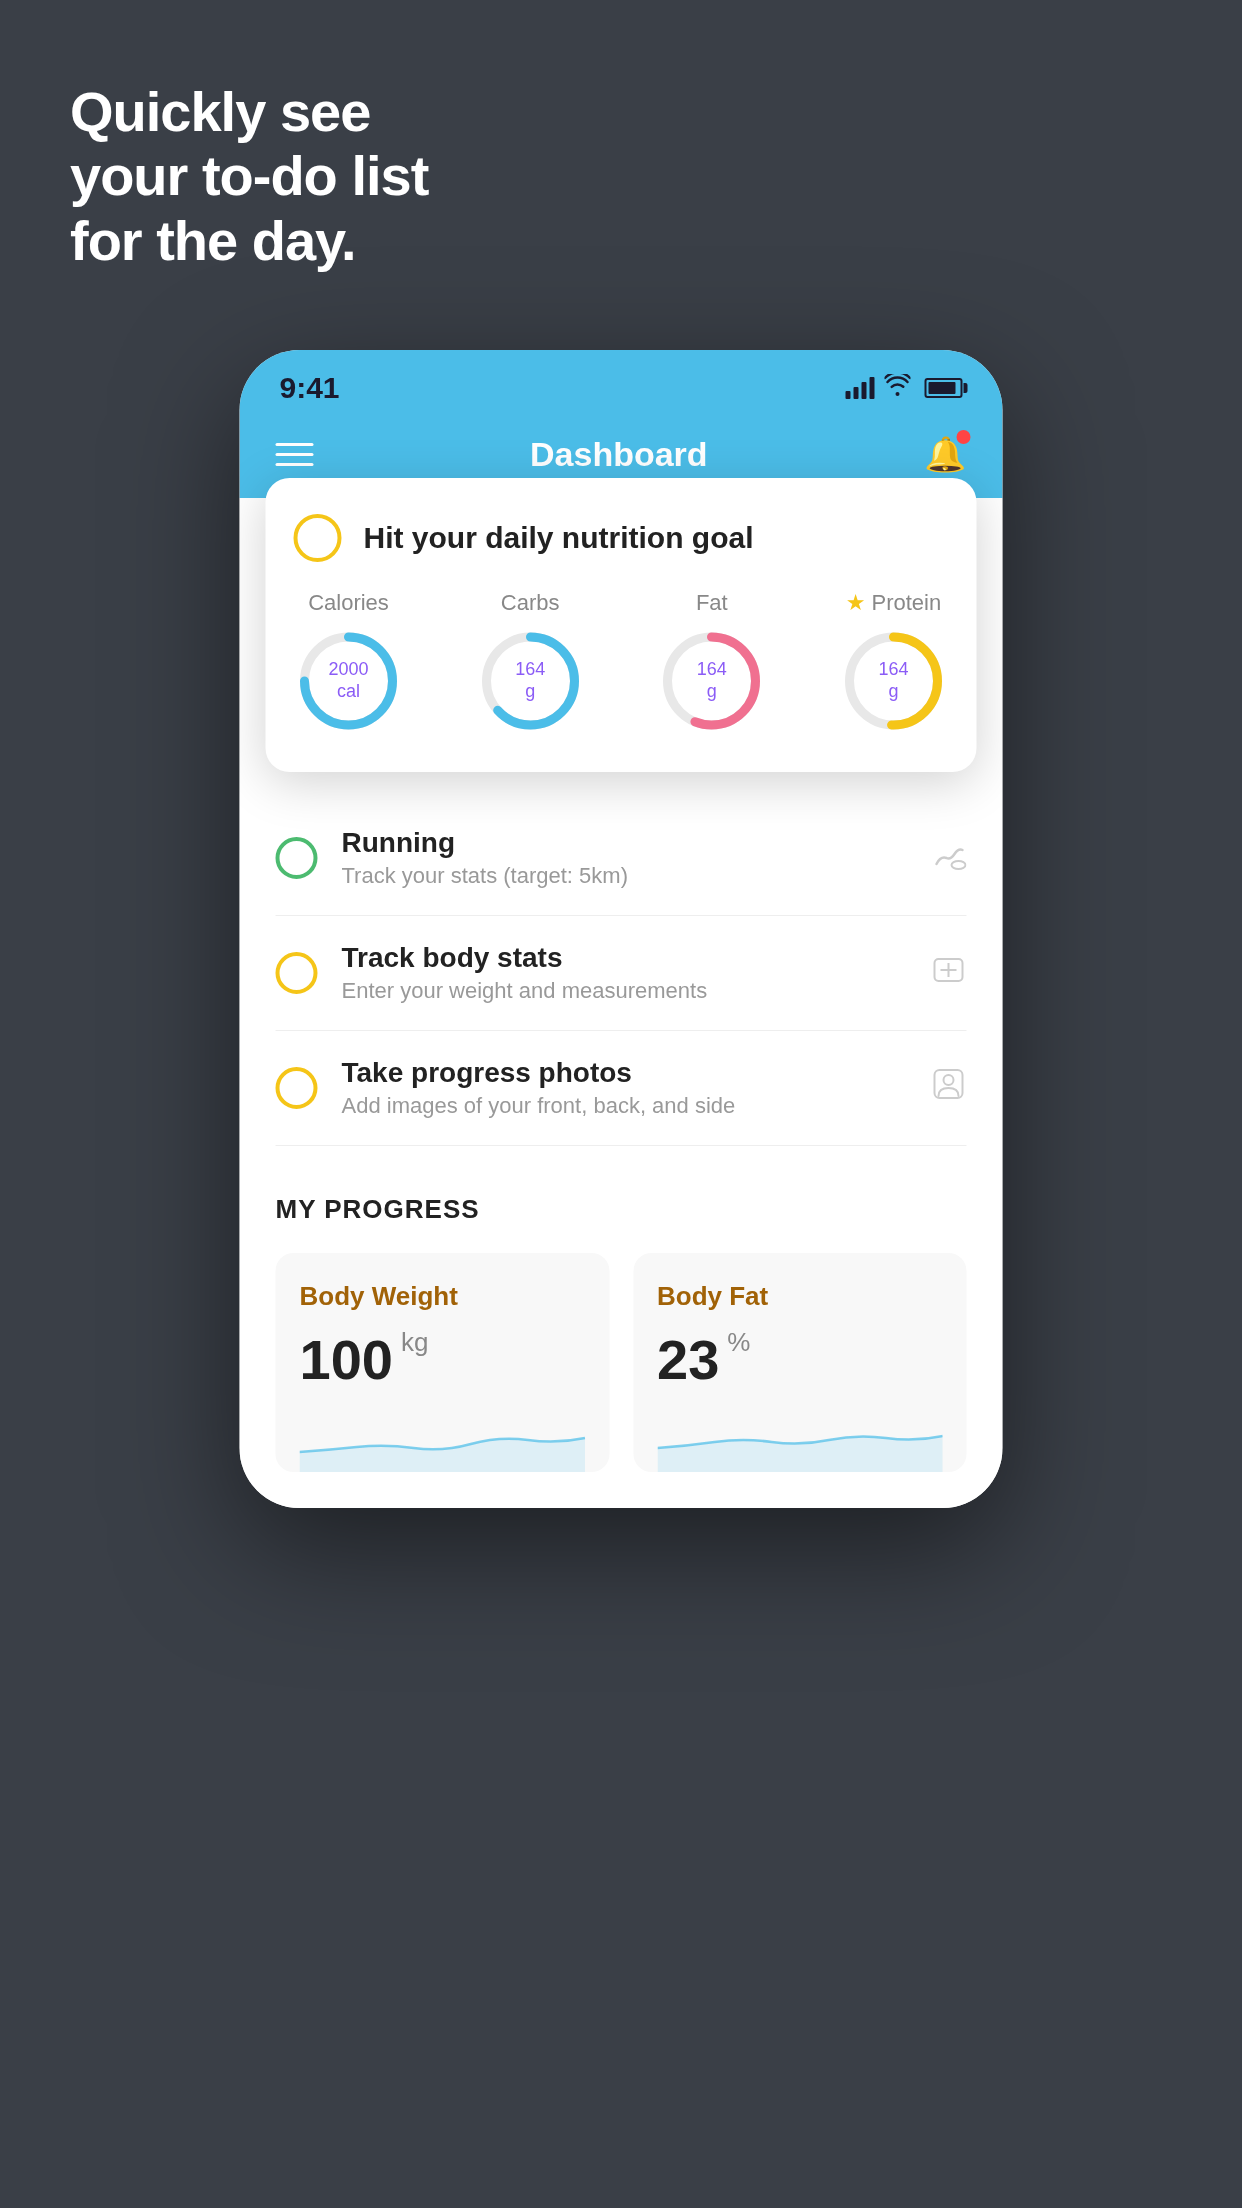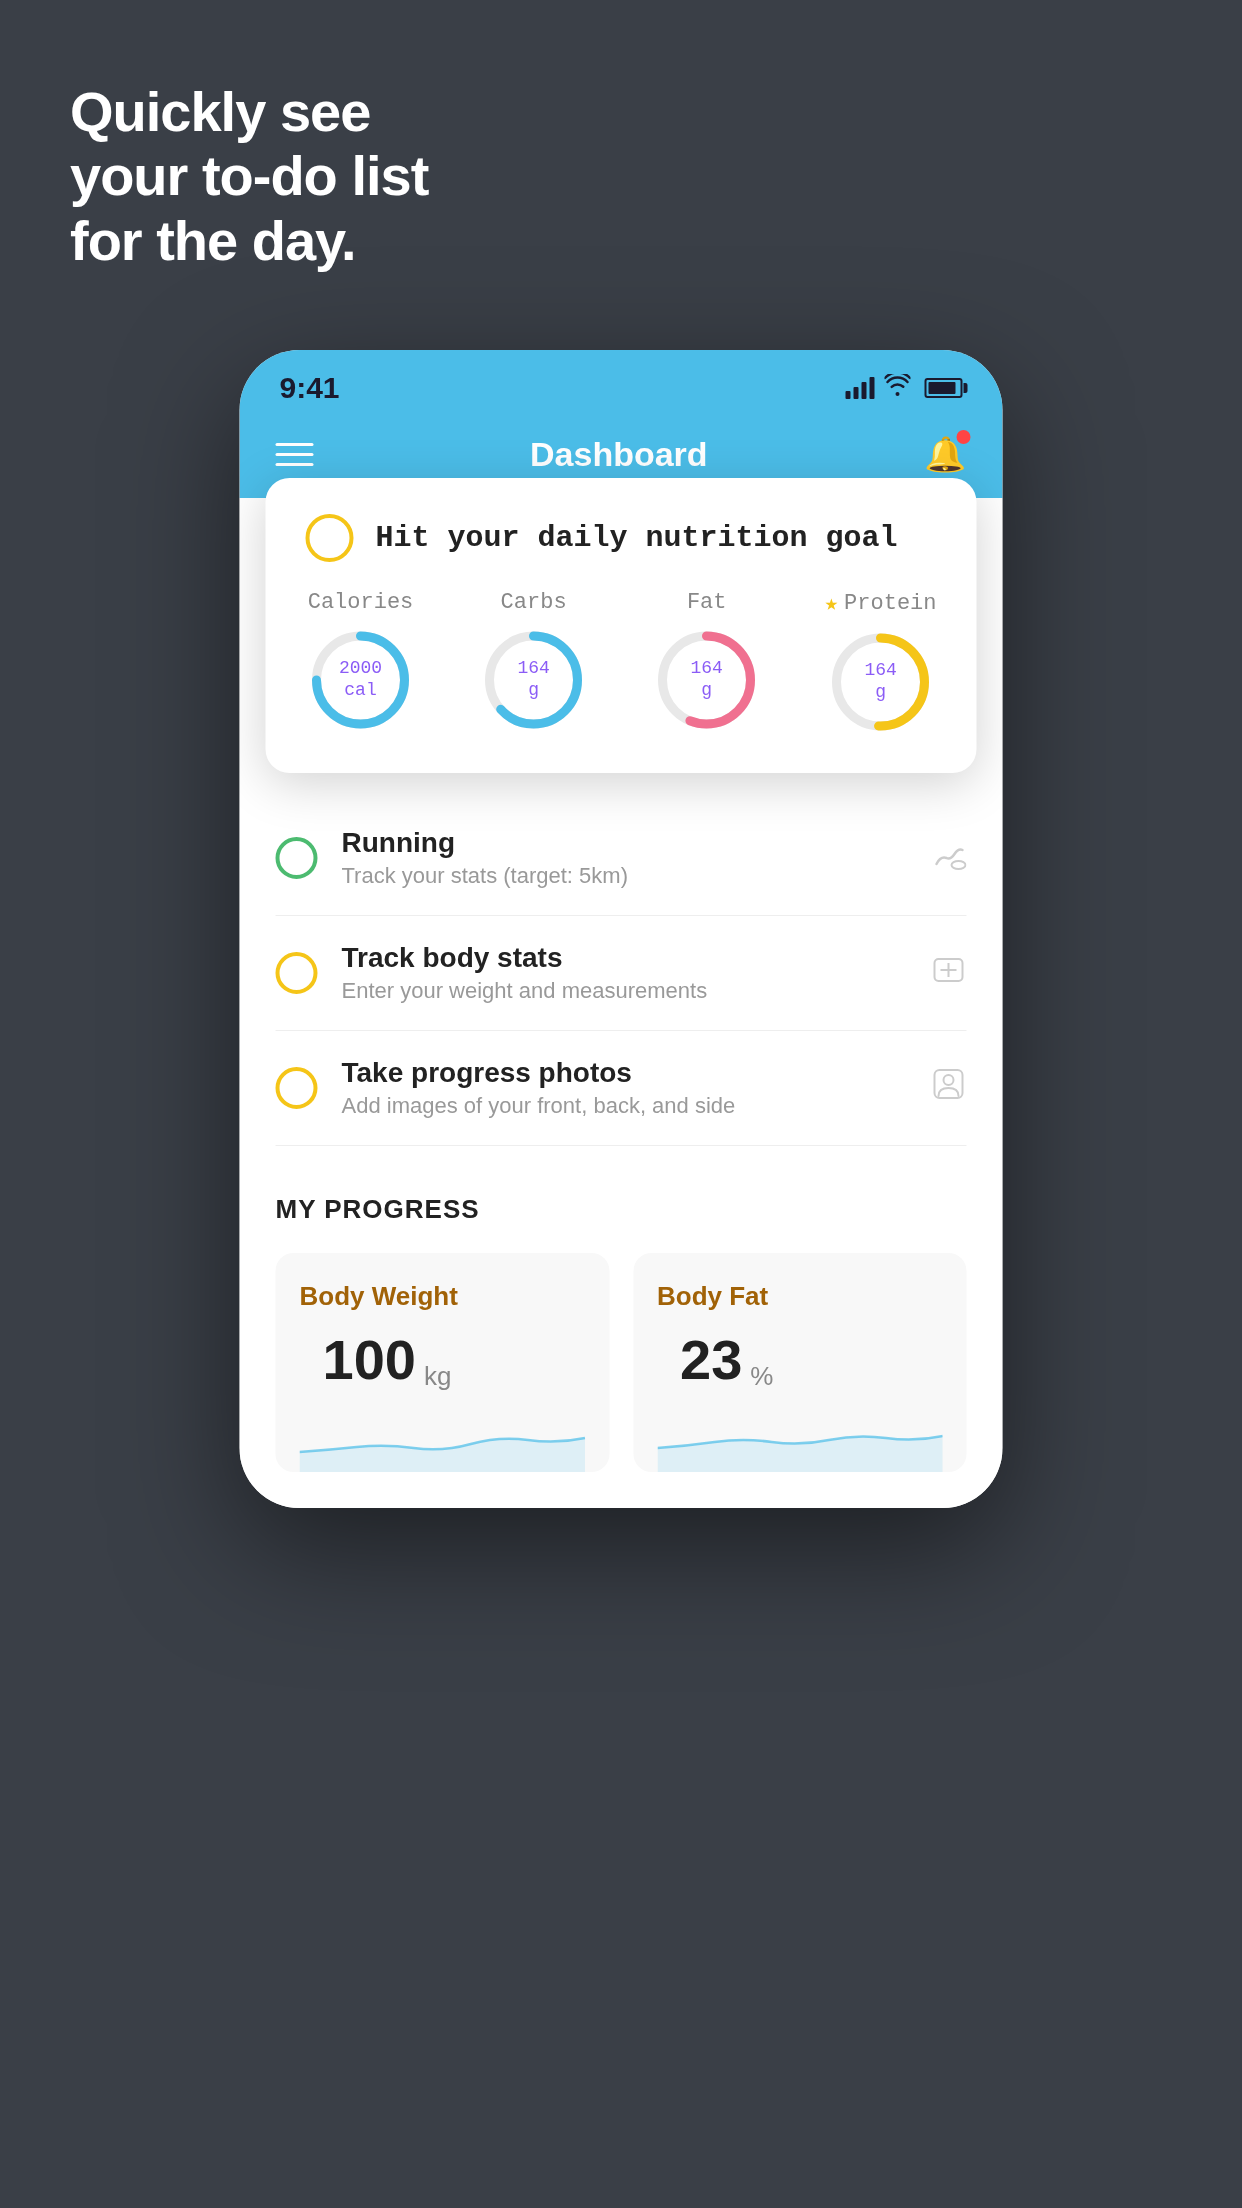--- a/index.html
+++ b/index.html
@@ -166,23 +166,22 @@
 
     
     .floating-card {
       position: absolute;
       top: -20px;
       left: 26px;
       right: 26px;
       background: white;
       border-radius: 24px;
       box-shadow: 0 10px 50px rgba(0,0,0,0.18);
-      padding: 36px 40px 36px;
+      padding: 36px 28px 36px;
       z-index: 10;
-      font-family: Liberation Mono, monospace;
     }
 
     .card-title-row {
       display: flex;
       align-items: center;
       gap: 22px;
       margin-bottom: 28px;
     }
     .circle-btn {
       width: 48px;
@@ -321,23 +320,22 @@
       font-size: 26px;
       font-weight: 600;
       color: #a16207;
       margin-bottom: 15px;
     }
     .progress-value {
       font-size: 56px;
       font-weight: 800;
       color: #222;
       display: flex;
-      align-items: flex-end;
+      align-items: flex-start;
       gap: 8px;
-      margin-left: 23px;
     }
     .progress-unit {
       font-size: 26px;
       font-weight: 400;
       color: #888;
     }
     .mini-chart {
       margin-top: 20px;
       height: 60px;
       position: relative;

